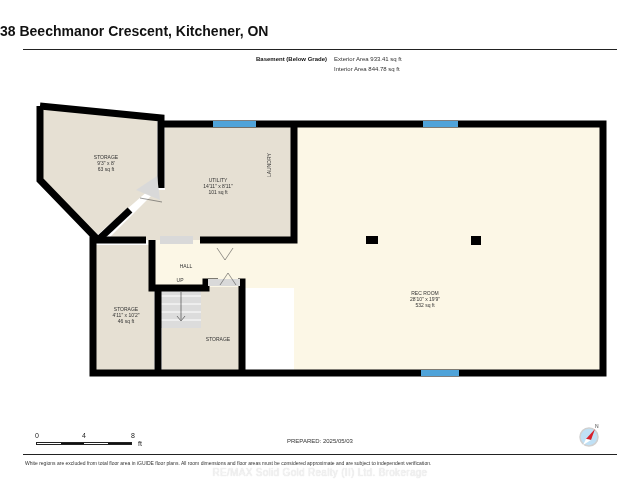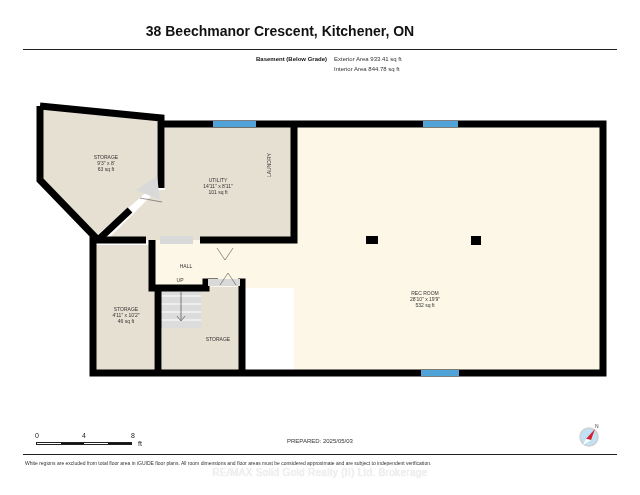--- a/index.html
+++ b/index.html
@@ -1,17 +1,17 @@
 <!DOCTYPE html>
 <html><head>
 <meta charset="utf-8">
 <style>
   html, body { margin:0; padding:0; background:#ffffff; }
   body { width:640px; height:495px; position:relative; overflow:hidden; font-family:"Liberation Sans", sans-serif; color:#111; }
-  .title { position:absolute; left:0; top:23px; width:560px; text-align:center; font-size:14px; font-weight:bold; }
+  .title { position:absolute; left:0; top:23px; width:560px; text-align:left; font-size:14px; font-weight:bold; }
   .rule-top { position:absolute; left:23px; top:49px; width:594px; height:1px; background:#222; }
   .level { position:absolute; left:197px; top:56px; width:130px; text-align:right; font-size:6px; font-weight:bold; }
   .area { position:absolute; left:334px; font-size:6px; color:#333; }
   .plan { position:absolute; left:0; top:0; }
   .lbl { position:absolute; font-size:5px; color:#333; text-align:center; line-height:6px; white-space:nowrap; transform:translateX(-50%); }
   .laundry { position:absolute; left:266px; top:177px; font-size:5px; color:#333; transform:rotate(-90deg); transform-origin:left top; }
   .scale-t { position:absolute; top:432px; font-size:7px; color:#222; }
   .scale-bar { position:absolute; left:36px; top:442px; height:3px; width:96px; display:flex; border:1px solid #222; box-sizing:border-box; }
   .scale-bar span { flex:1; }
   .prepared { position:absolute; left:250px; top:438px; width:140px; text-align:center; font-size:6px; color:#333; }

